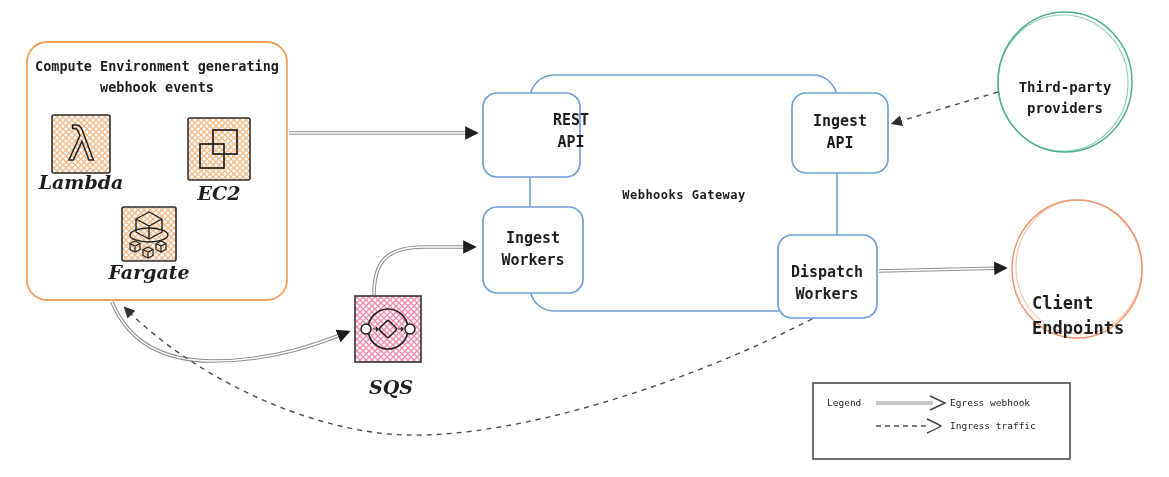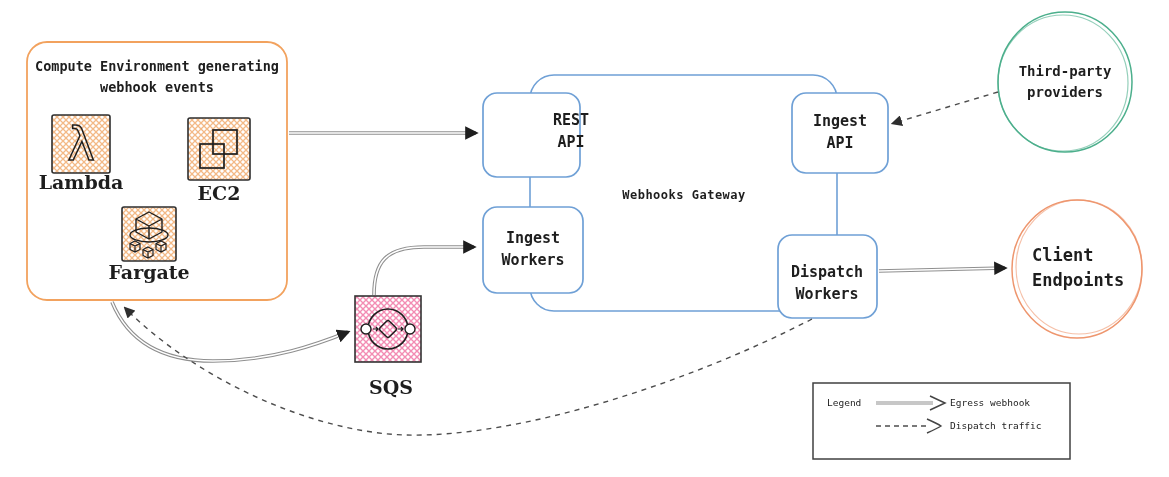--- a/index.html
+++ b/index.html
@@ -1,28 +1,28 @@
 <!DOCTYPE html>
 <html><head>
 <meta charset="utf-8">
 <style>
   html,body{margin:0;padding:0;background:#fff;}
   .canvas{position:relative;width:1169px;height:477px;background:#fff;overflow:hidden;
           font-family:"DejaVu Sans Mono", monospace;color:#1e1e1e;}
   svg{position:absolute;left:0;top:0;}
   .lbl{position:absolute;white-space:pre-line;color:#1e1e1e;}
   .mono{font-family:"DejaVu Sans Mono", monospace;font-weight:bold;}
-  .hand{font-family:"DejaVu Serif", serif;font-weight:600;}
+  .hand{font-family:"DejaVu Serif", serif;font-style:italic;font-weight:600;}
   .ctr{transform:translate(-50%,-50%);text-align:center;}
   .ctx{transform:translateX(-50%);text-align:center;}
   .compute-title{font-size:13.5px;line-height:1.55;}
   .node-label{font-size:15px;line-height:1.45;}
   .gw-title{font-size:12px;letter-spacing:.5px;}
   .tp-label{font-size:14px;line-height:1.5;}
-  .ce-label{font-size:17px;line-height:1.45;text-align:left;transform:translateY(-50%);}
+  .ce-label{font-size:17px;line-height:1.45;text-align:left;transform:translateY(-50%);margin-top:48px;}
   .hand-label{font-size:19px;}
   .legend-text{font-size:9.5px;font-weight:normal;}
 </style>
 </head>
 <body>
 
 <div class="canvas">
 
   <svg width="1169" height="477" viewBox="0 0 1169 477">
     <defs>
@@ -137,22 +137,22 @@
 
   <div class="lbl mono ctr node-label" style="left:531px;top:132px;margin-left:40px;">REST
 API</div>
   <div class="lbl mono ctr node-label" style="left:840px;top:133px;">Ingest
 API</div>
   <div class="lbl mono ctr node-label" style="left:533px;top:250px;">Ingest
 Workers</div>
   <div class="lbl mono ctr node-label" style="left:827px;top:284px;">Dispatch
 Workers</div>
 
-  <div class="lbl mono ctr tp-label" style="left:1065px;top:82px;">Third-party
+  <div class="lbl mono ctr tp-label" style="left:1065px;top:98px;">Third-party
 providers</div>
   <div class="lbl mono ce-label" style="left:1032px;top:268px;">Client
 Endpoints</div>
 
   <div class="lbl mono legend-text" style="left:827px;top:397px;">Legend</div>
   <div class="lbl mono legend-text" style="left:950px;top:397px;">Egress webhook</div>
-  <div class="lbl mono legend-text" style="left:950px;top:420px;">Dispatch traffic</div>
+  <div class="lbl mono legend-text" style="left:950px;top:420px;">Ingress traffic</div>
 
 </div>
 
 </body></html>

